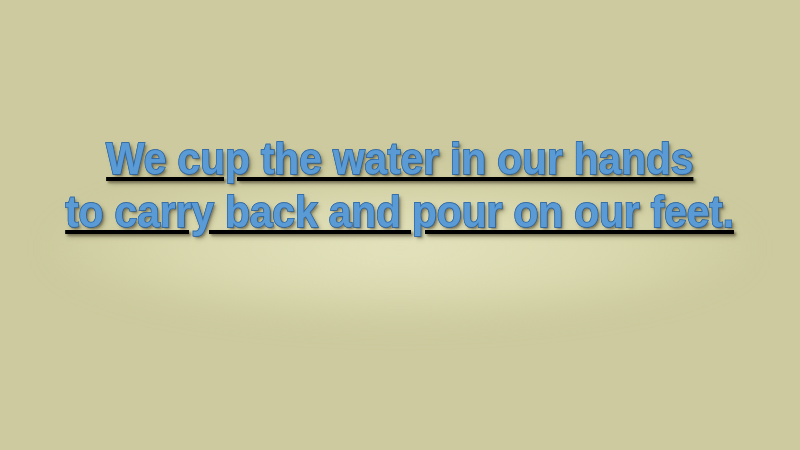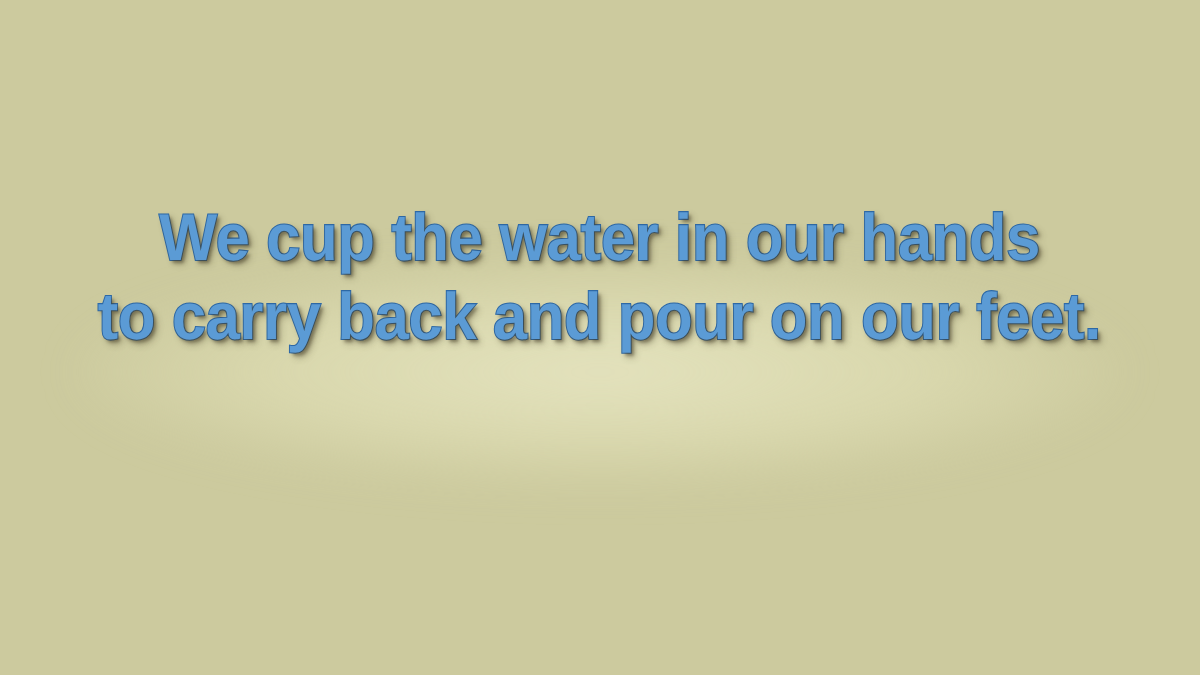--- a/index.html
+++ b/index.html
@@ -44,20 +44,21 @@
     position: absolute;
     left: 0;
     top: 0;
     width: 800px;
     height: 370px;
     display: flex;
     flex-direction: column;
     align-items: center;
     justify-content: center;
     box-sizing: border-box;
+    text-decoration: underline;
   }
 
   .caption-line {
     position: relative;
     font-family: "Liberation Sans", "DejaVu Sans", sans-serif;
     font-weight: 700;
     font-size: 44px;
     line-height: 52px;
     letter-spacing: -0.2px;
     transform: scaleX(0.93);

